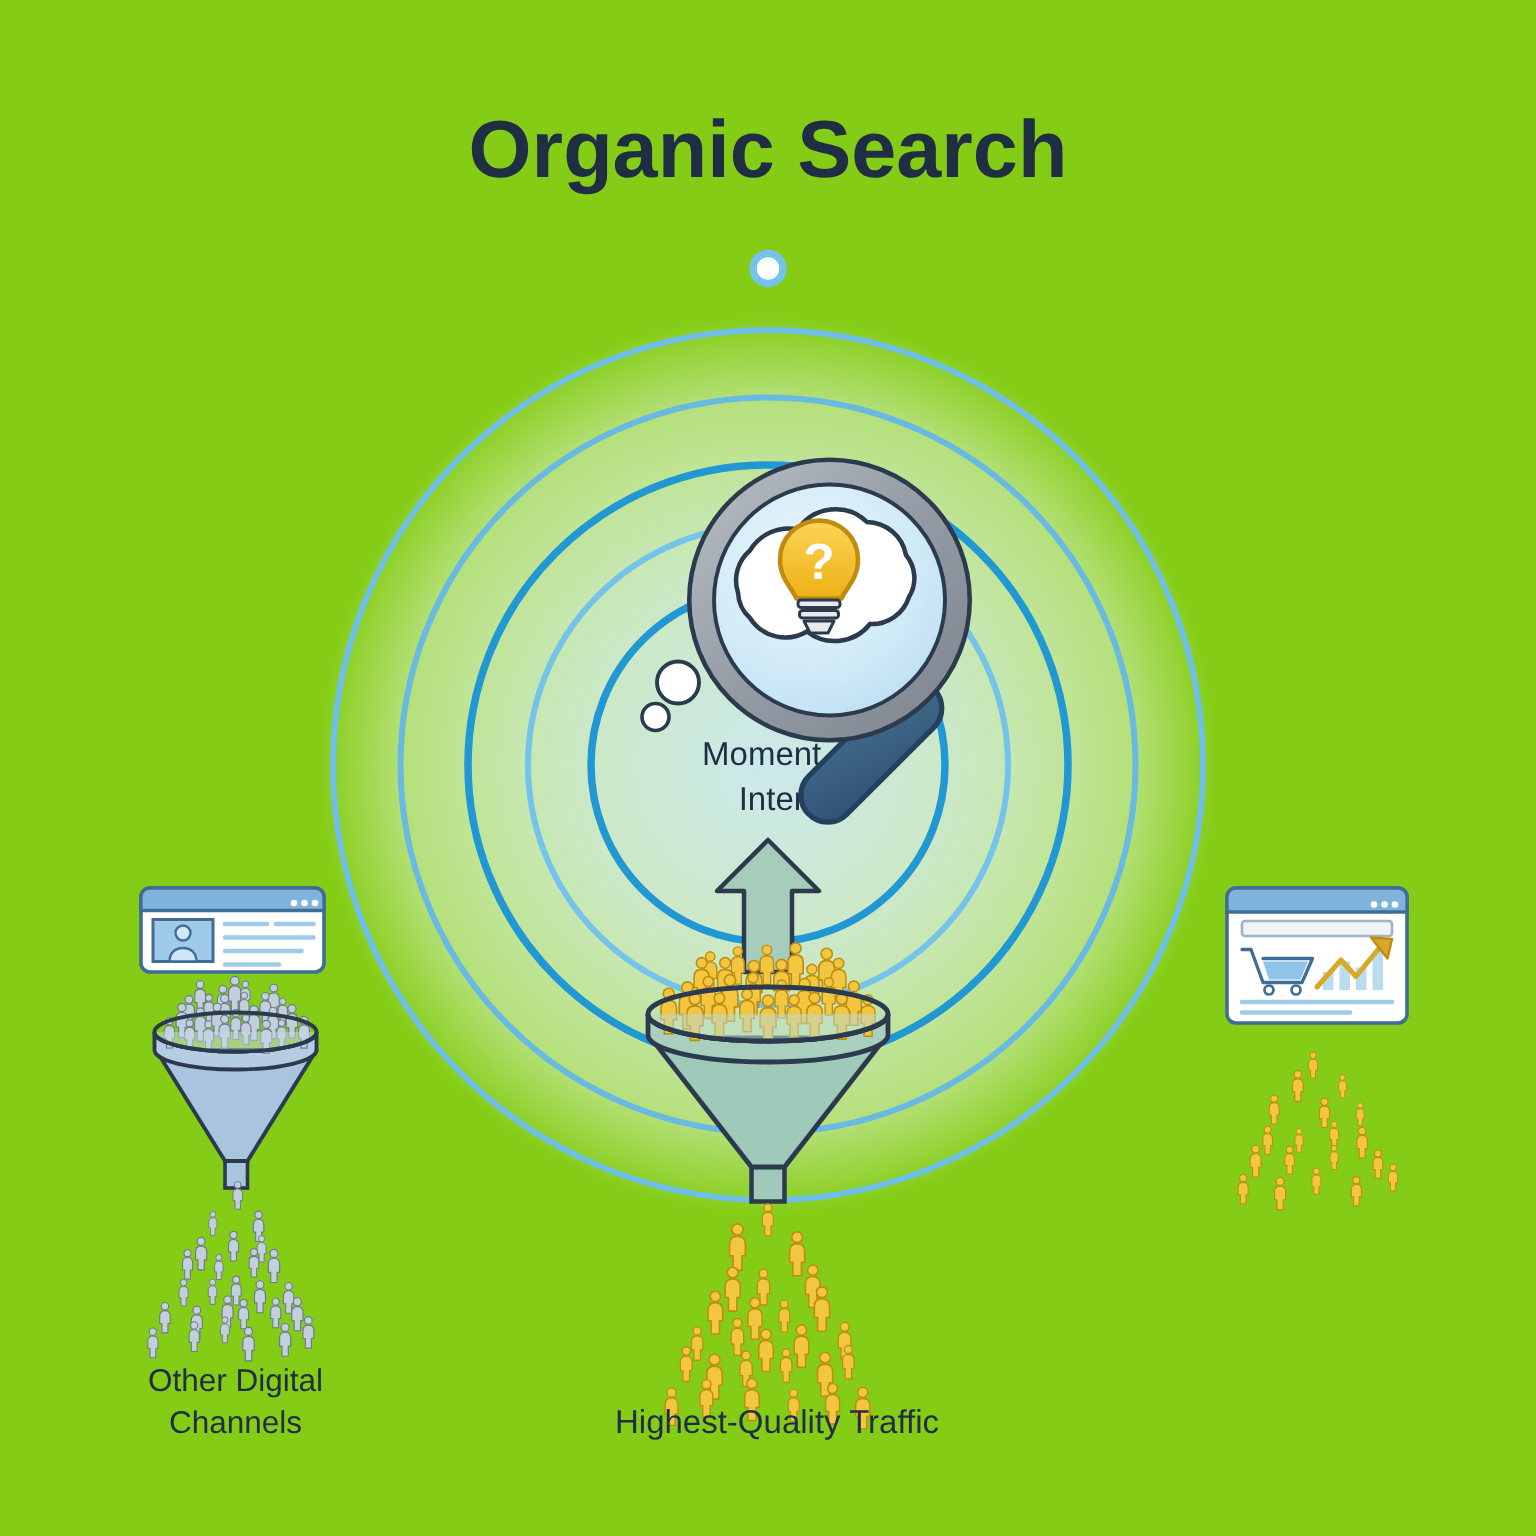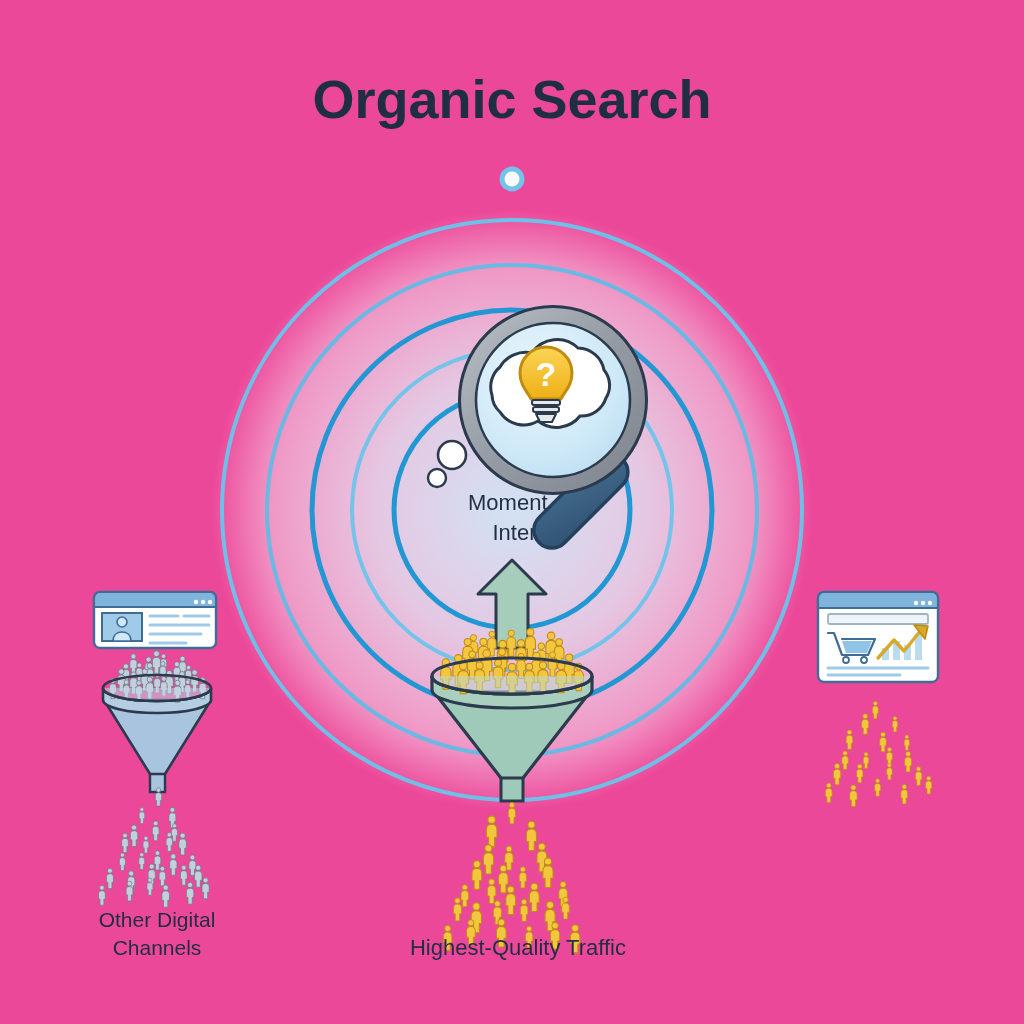--- a/index.html
+++ b/index.html
@@ -8,21 +8,21 @@
     padding: 0;
     background: #ffffff;
   }
   body {
     font-family: "Liberation Sans", sans-serif;
   }
   #canvas {
     position: relative;
     width: 1024px;
     height: 1024px;
-    background: #ec4899;
+    background: #84cc16;
     overflow: hidden;
   }
   #scene {
     position: absolute;
     inset: 0;
     width: 1024px;
     height: 1024px;
   }
   .ttl {
     font-weight: bold;

